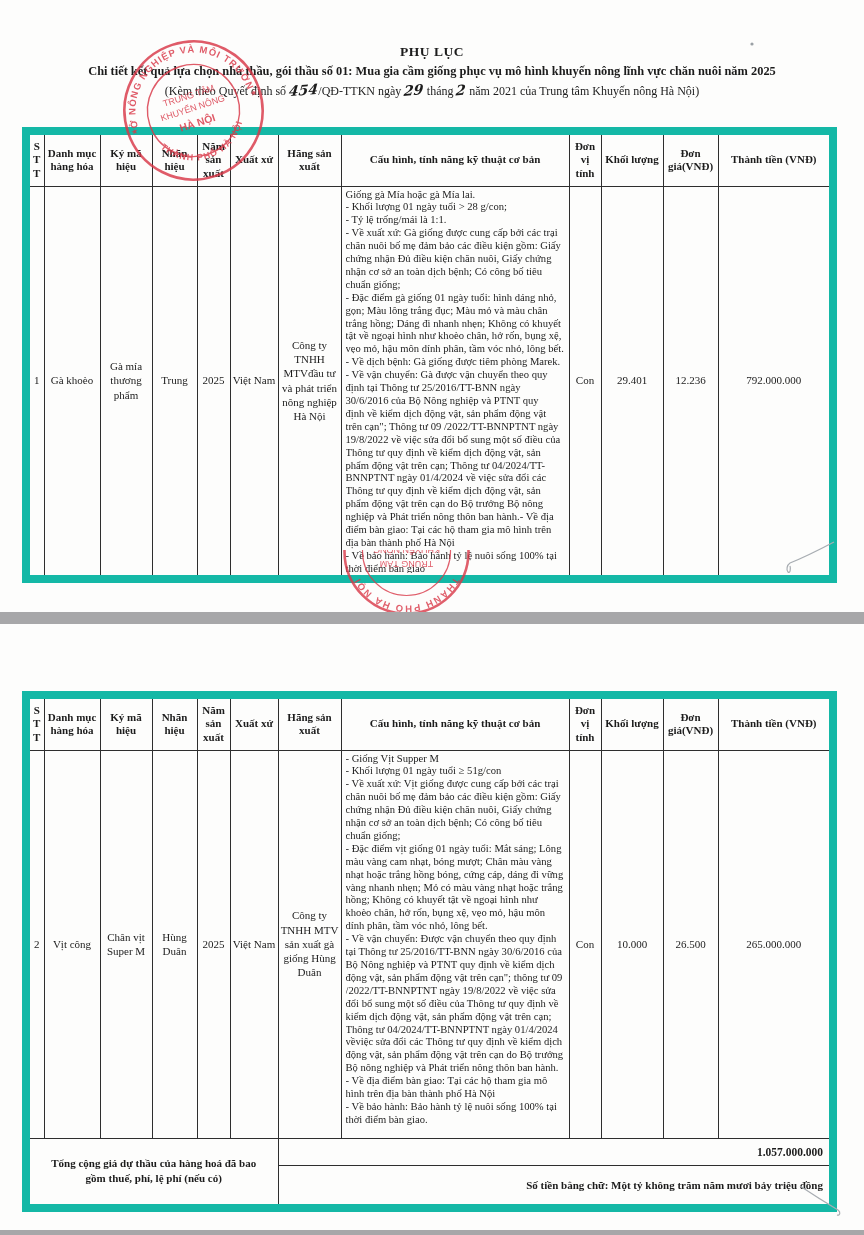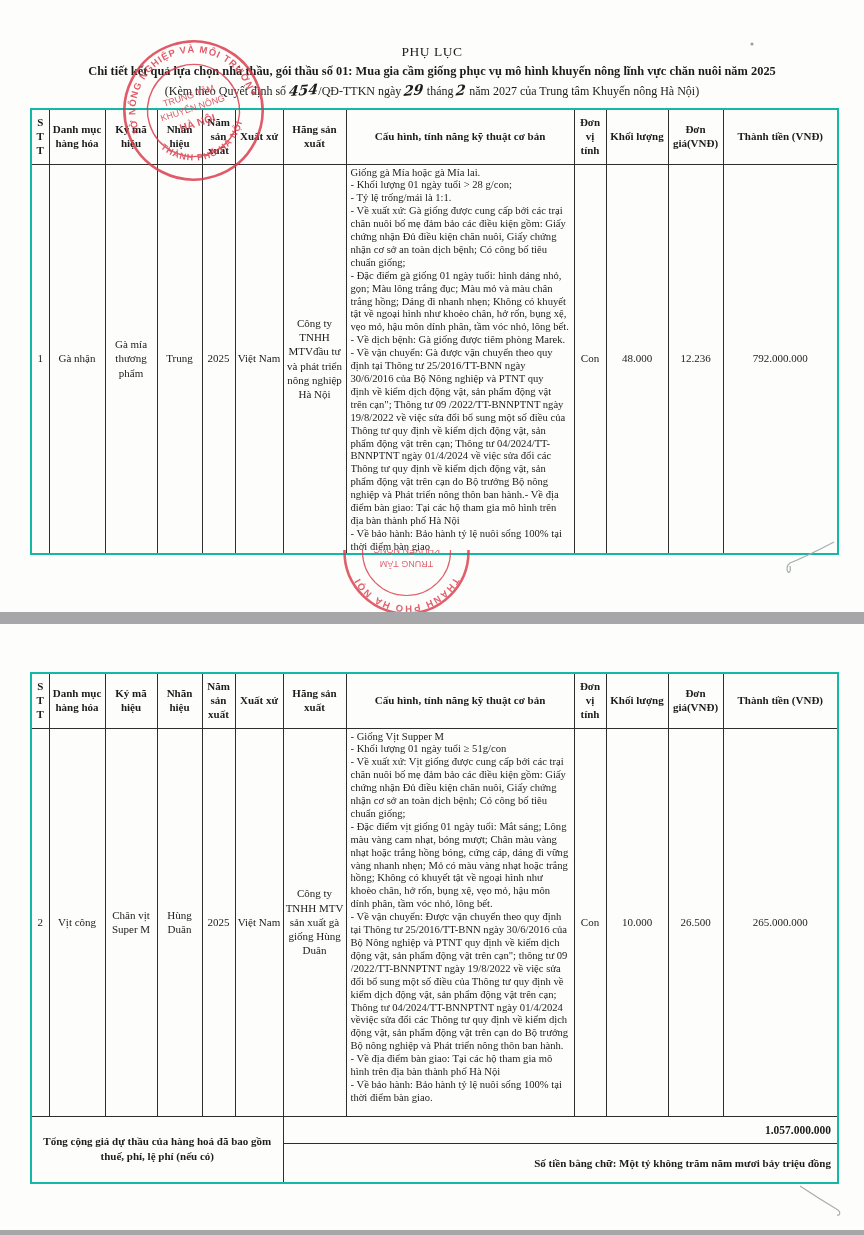--- a/index.html
+++ b/index.html
@@ -7,28 +7,28 @@
     position:relative; width:864px; height:1235px;
     background:#a7a7a9; overflow:hidden;
     font-family:"Liberation Serif","DejaVu Serif",serif;
     color:#1c1c1c;
   }
   .page { position:absolute; left:0; width:864px; background:#fdfdfc; overflow:hidden; }
   #page1 { top:0; height:612px; }
   #page2 { top:624px; height:606px; }
 
   .title-block { position:absolute; top:44px; left:0; width:864px; text-align:center; }
-  .doc-title { font-size:13.5px; font-weight:normal; letter-spacing:.5px; }
+  .doc-title { font-size:13.5px; font-weight:bold; letter-spacing:.5px; }
   .doc-subtitle { font-size:12.4px; font-weight:bold; margin-top:4px; }
   .doc-decree { font-size:12px; margin-top:3px; }
   .hand { font-family:"DejaVu Serif",serif; font-style:italic; font-weight:bold;
           font-size:14px; display:inline-block; transform:rotate(-5deg) skewX(-10deg); }
 
-  table.main { position:absolute; left:30px; width:807px; border-collapse:collapse;
-               table-layout:fixed; border:2px solid #14b8a6; background:transparent; }
+  table.main { position:absolute; left:22px; width:807px; border-collapse:collapse;
+               table-layout:fixed; border:8px solid #14b8a6; background:transparent;margin-top:19px; }
   #table1 { top:108px; }
   #table2 { top:48px; }
   th,td { border:1px solid #2e2e2e; }
   th { font-size:11px; font-weight:bold; padding:1px 2px; text-align:center; vertical-align:middle; line-height:1.25; }
   tr.hdr { height:55px; }
   td.c { font-size:11px; text-align:center; vertical-align:middle; padding:1px 2px; line-height:1.3; }
   td.desc-cell { vertical-align:top; padding:2px 4px; }
   .desc { font-size:10.6px; line-height:12.9px; white-space:pre-line; overflow:hidden; }
   #table1 .desc { height:384px; }
   #table2 .desc { height:383px; }
@@ -53,21 +53,21 @@
 
   <div class="title-block">
     <div class="doc-title">PHỤ LỤC</div>
     <div class="doc-subtitle">Chi tiết kết quả lựa chọn nhà thầu, gói thầu số 01: Mua gia cầm giống phục vụ mô hình khuyến nông lĩnh vực chăn nuôi năm 2025</div>
     <div class="doc-decree">
       <span>(Kèm theo Quyết định số</span>
       <span class="hand">454</span><span>/QĐ-TTKN ngày</span>
       <span class="hand">29</span>
       <span>tháng</span>
       <span class="hand">2</span>
-      <span>năm 2027 của Trung tâm Khuyến nông Hà Nội)</span>
+      <span>năm 2021 của Trung tâm Khuyến nông Hà Nội)</span>
     </div>
   </div>
 
   <table class="main" id="table1">
     <colgroup>
       <col style="width:18px">
         <col style="width:56px">
         <col style="width:52px">
         <col style="width:45px">
       <col style="width:33px">
@@ -89,39 +89,39 @@
       <th>Xuất xứ</th>
       <th>Hãng sản xuất</th>
       <th>Cấu hình, tính năng kỹ thuật cơ bản</th>
       <th>Đơn vị tính</th>
       <th>Khối lượng</th>
       <th>Đơn giá(VNĐ)</th>
       <th>Thành tiền (VNĐ)</th>
     </tr>
     <tr>
       <td class="c">1</td>
-      <td class="c">Gà nhận</td>
+      <td class="c">Gà khoèo</td>
       <td class="c">Gà mía thương phẩm</td>
       <td class="c">Trung</td>
       <td class="c">2025</td>
       <td class="c">Việt Nam</td>
       <td class="c">Công ty TNHH MTVđầu tư và phát triển nông nghiệp Hà Nội</td>
       <td class="desc-cell">
         <div class="desc">Giống gà Mía hoặc gà Mía lai.
  - Khối lượng 01 ngày tuổi &gt; 28 g/con;
 - Tỷ lệ trống/mái là 1:1.
 - Về xuất xứ: Gà giống được cung cấp bởi các trại chăn nuôi bố mẹ đảm bảo các điều kiện gồm: Giấy chứng nhận Đủ điều kiện chăn nuôi, Giấy chứng nhận cơ sở an toàn dịch bệnh; Có công bố tiêu chuẩn giống;
 - Đặc điểm gà giống 01 ngày tuổi: hình dáng nhỏ, gọn; Màu lông trắng đục; Màu mỏ và màu chân trắng hồng; Dáng đi nhanh nhẹn; Không có khuyết tật về ngoại hình như khoèo chân, hở rốn, bụng xệ, vẹo mỏ, hậu môn dính phân, tầm vóc nhỏ, lông bết.
 - Về dịch bệnh: Gà giống được tiêm phòng Marek.
 - Về vận chuyển: Gà được vận chuyển theo quy định tại Thông tư 25/2016/TT-BNN ngày 30/6/2016 của Bộ Nông nghiệp và PTNT quy
 định về kiểm dịch động vật, sản phẩm động vật trên cạn"; Thông tư 09 /2022/TT-BNNPTNT ngày 19/8/2022 về việc sửa đổi bổ sung một số điều của Thông tư quy định về kiểm dịch động vật, sản phẩm động vật trên cạn; Thông tư 04/2024/TT-BNNPTNT ngày 01/4/2024 về việc sửa đổi các Thông tư quy định về kiểm dịch động vật, sản phẩm động vật trên cạn do Bộ trưởng Bộ nông nghiệp và Phát triển nông thôn ban hành.- Về địa điểm bàn giao: Tại các hộ tham gia mô hình trên địa bàn thành phố Hà Nội
 - Về bảo hành: Bảo hành tỷ lệ nuôi sống 100% tại thời điểm bàn giao</div>
       </td>
       <td class="c">Con</td>
-      <td class="c">48.000</td>
+      <td class="c">29.401</td>
       <td class="c">12.236</td>
       <td class="c">792.000.000</td>
     </tr>
   </tbody>
     </table>
 
   <div class="stamp" id="stamp-top">
     <svg width="145" height="145" viewBox="0 0 145 145">
       <g transform="rotate(-18 72.5 72.5)">
         <circle cx="72.5" cy="72.5" r="69" fill="none" stroke="currentColor" stroke-width="2.6"></circle>

